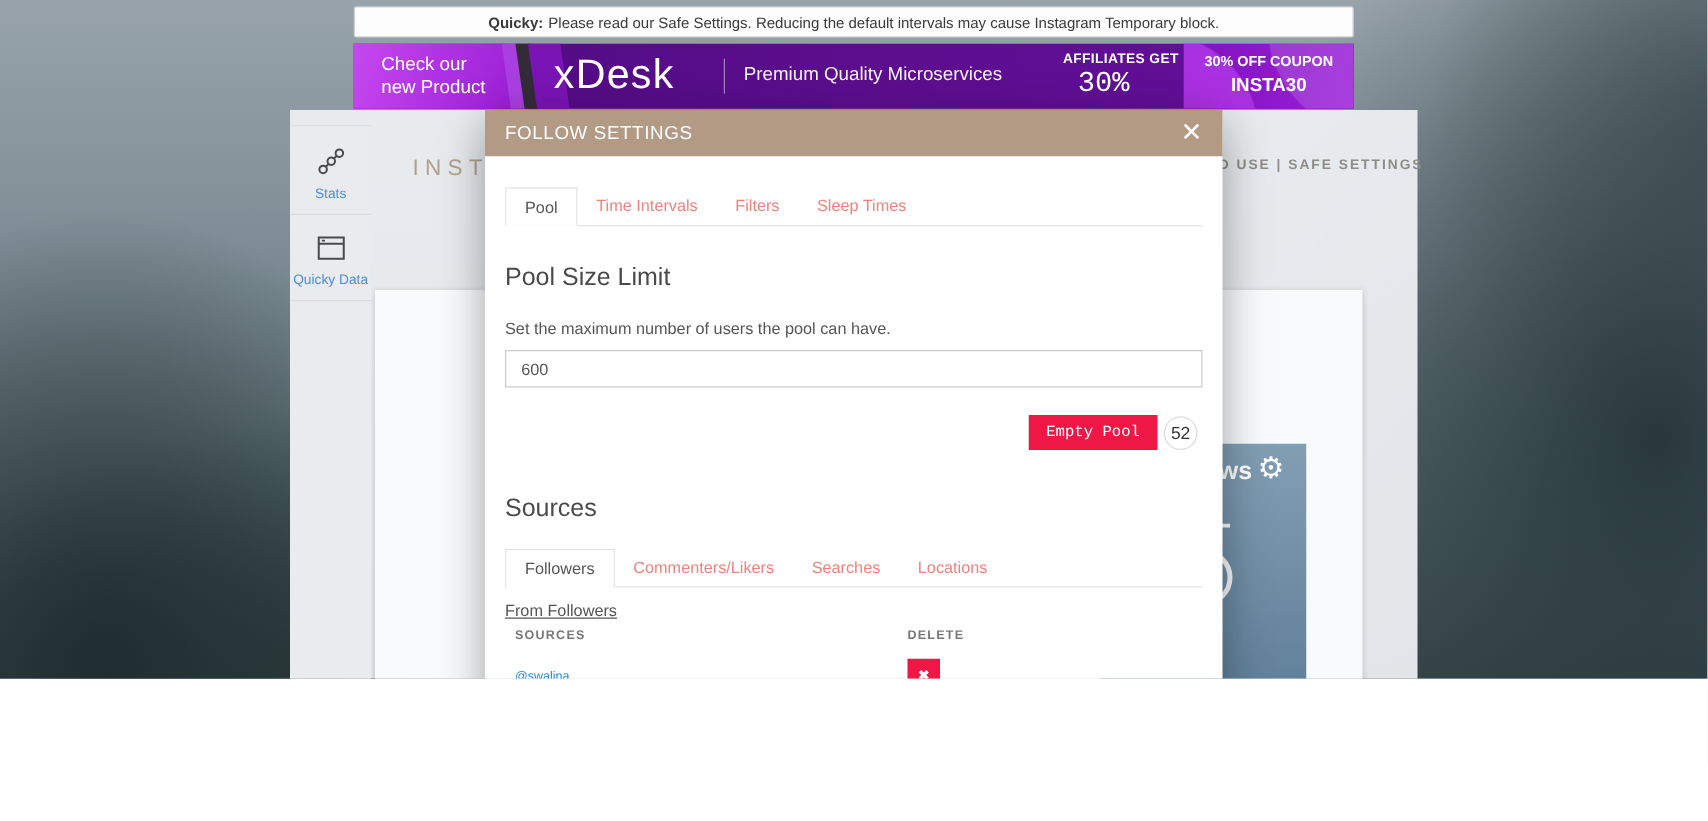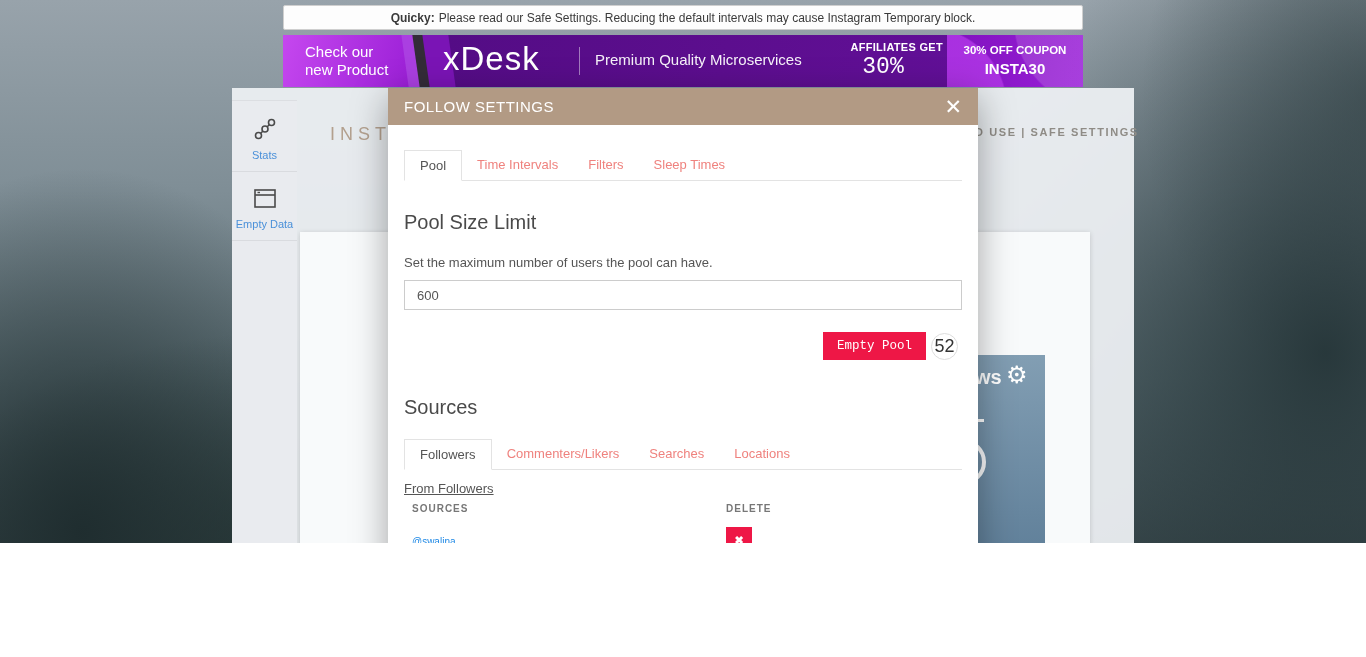--- a/index.html
+++ b/index.html
@@ -97,21 +97,21 @@
   .tabs{ margin:24px 16px 0; border-bottom:1px solid #e3e3e3; display:flex; }
   .tabs.sources-tabs{ margin-top:19px; }
   .tab{ padding:7px 15px; font-size:13px; color:#ef827e; position:relative; bottom:-1px; cursor:pointer; }
   .tab.active{ color:#555; background:#fff; border:1px solid #e3e3e3; border-bottom:1px solid #fff; }
   .m-heading{ margin:30px 16px 0; font-size:20px; font-weight:normal; color:#4a4a4a; }
   .m-heading.sources-h{ margin-top:36px; }
   .m-desc{ margin:21px 16px 0; font-size:13px; color:#555; }
   .m-input{ display:block; margin:10px 16px 0; width:558px; height:30px; border:1px solid #ccc; padding:0 12px; font-size:13px; color:#555; font-family:inherit; }
   .empty-row{ margin:22px 20px 0 16px; display:flex; justify-content:flex-end; align-items:center; gap:5px; }
   .btn-red{ background:#ee1746; color:#fff; border:none; font-size:12.5px; padding:7px 14px; cursor:pointer; font-family:Liberation Mono, monospace; }
-  .badge{ width:27px; height:27px; border:1px solid #ddd; border-radius:50%; background:#fff; display:flex; align-items:center; justify-content:center; font-size:18px; color:#333; }
+  .badge{ width:27px; height:27px; border:1px solid #ddd; border-radius:50%; background:#fff; display:flex; align-items:center; justify-content:center; font-size:14px; color:#333; }
   .group-label{ margin:11px 16px 0; font-size:13px; color:#555;text-decoration:underline; }
   .s-table{ margin:7px 24px 0; }
   .thead{ display:flex; }
   .th{ font-size:10px; font-weight:bold; color:#777; letter-spacing:1px; text-transform:uppercase; }
   .th-src{ width:314px; }
   .trow{ display:flex; align-items:center; margin-top:13px; }
   .td-src{ width:314px; }
   .src-link{ font-size:10px; color:#1e88e5; text-decoration:underline; cursor:pointer; }
   .x-btn{ width:26px; height:26px; background:#ee1746; border:none; color:#fff; font-size:11px; font-weight:bold; display:flex; align-items:center; justify-content:center; cursor:pointer; }
 </style>
@@ -166,21 +166,21 @@
       <div class="side-label">Stats</div>
     </div>
     <div class="side-item">
       <span class="side-icon">
         <svg width="26" height="24" viewBox="0 0 26 24">
           <rect x="3" y="3" width="20" height="17" fill="none" stroke="#4a4a4a" stroke-width="1.6"></rect>
           <line x1="3" y1="8" x2="23" y2="8" stroke="#4a4a4a" stroke-width="1.6"></line>
           <line x1="5.5" y1="5.5" x2="8" y2="5.5" stroke="#4a4a4a" stroke-width="1.4"></line>
         </svg>
       </span>
-      <div class="side-label">Empty Data</div>
+      <div class="side-label">Quicky Data</div>
     </div>
     <span class="white-dot"></span>
     <span class="bolt">
       <svg width="28" height="36" viewBox="0 0 28 36">
         <path d="M16 2 L6 17 L12 17 L9 33 L22 14 L15 14 Z" fill="#b59b82" transform="rotate(12 14 18)"></path>
       </svg>
     </span>
   </div>
 
   <div class="follows">

